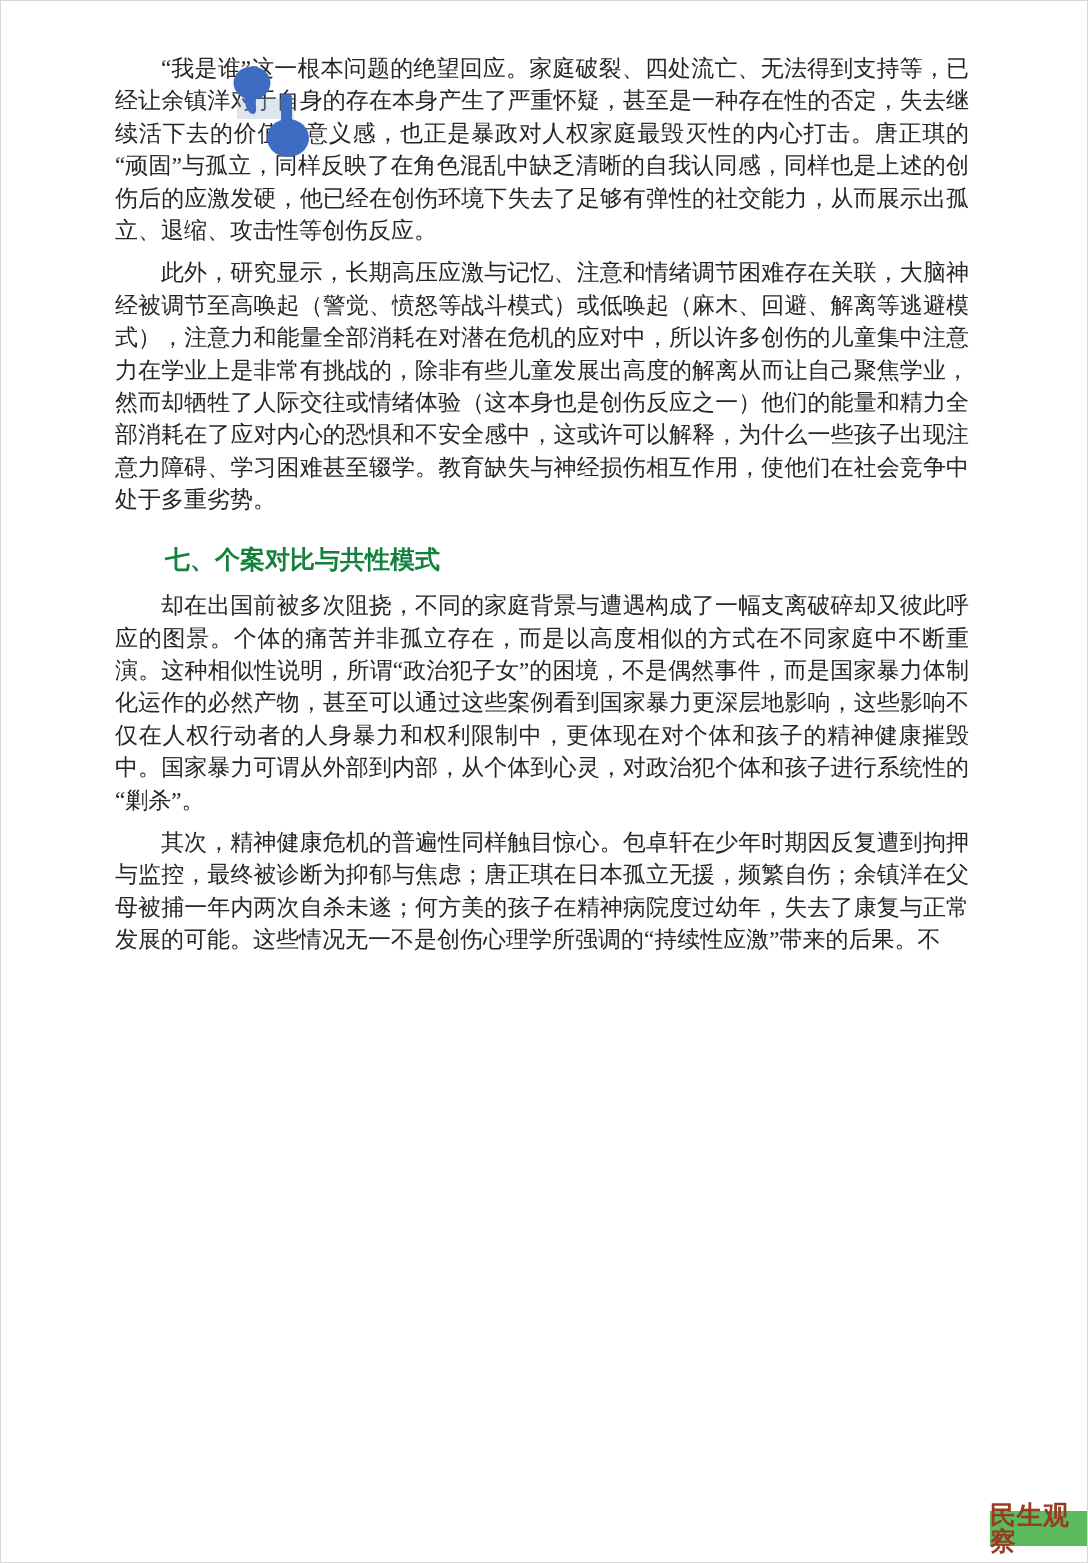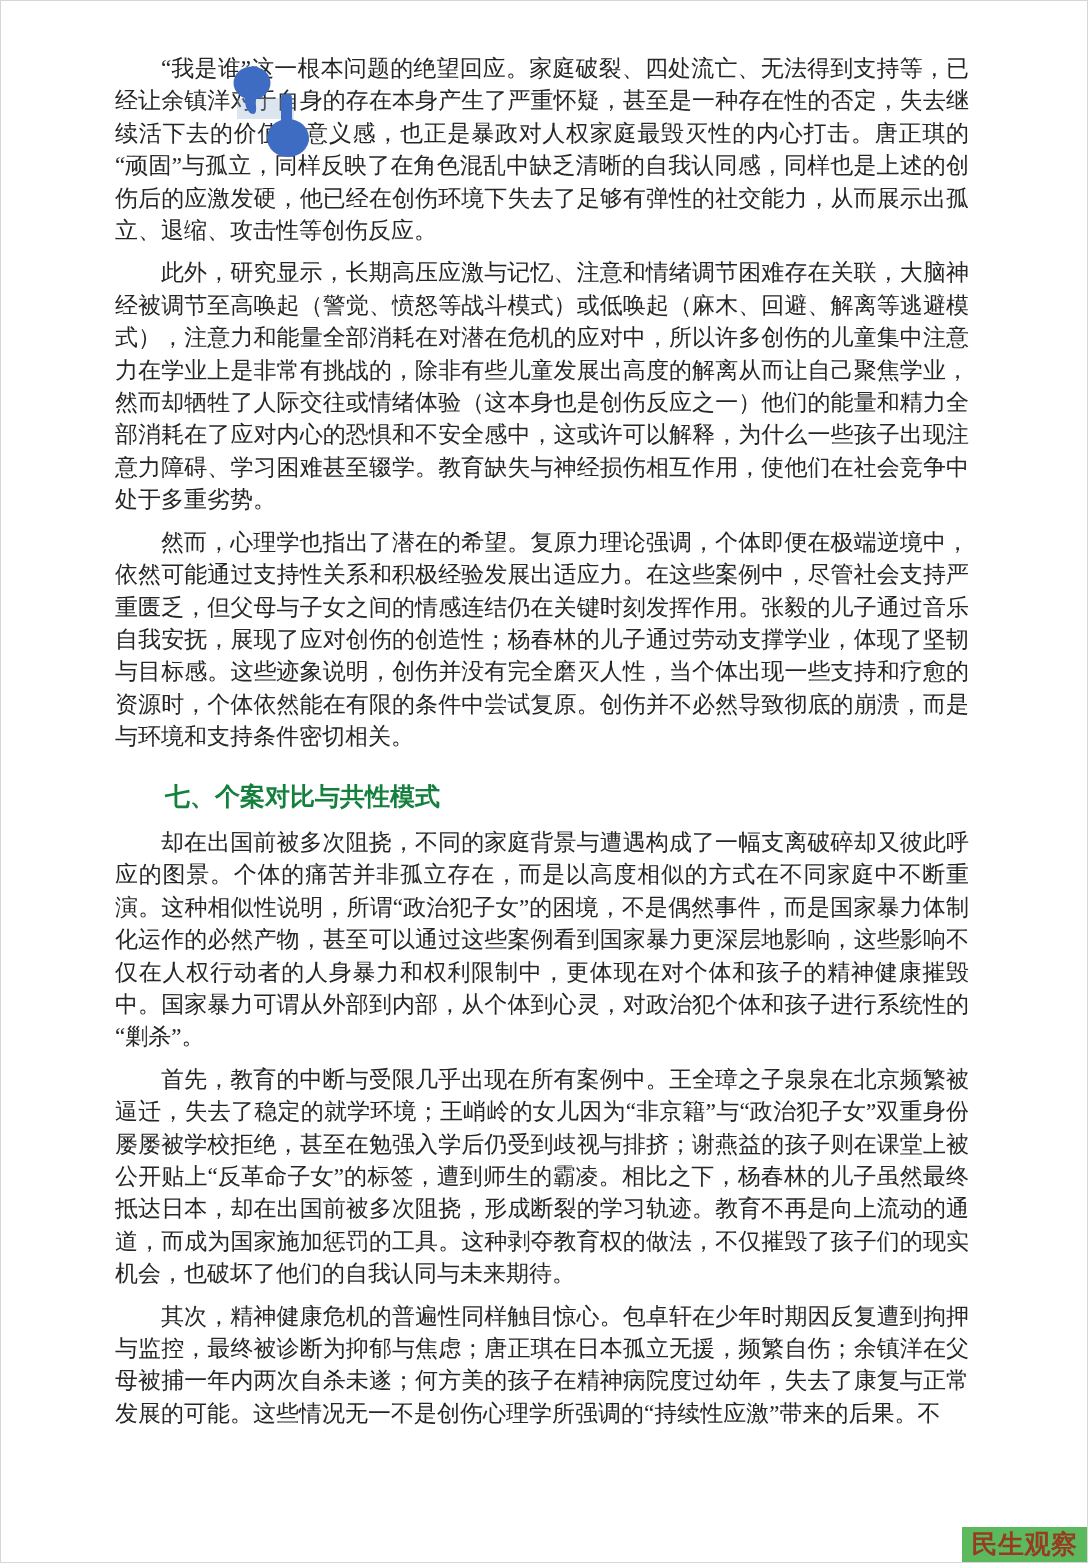--- a/index.html
+++ b/index.html
@@ -43,45 +43,43 @@
     position: absolute;
     left: 0;
     top: 0;
     width: 1088px;
     height: 1563px;
     pointer-events: none;
   }
   .watermark-badge {
     position: absolute;
     right: 0;
-    bottom: 0;
-    width: 125px;
+    bottom: 16px;
+    width: 97px;
     height: 35px;
     display: flex;
     align-items: center;
     justify-content: center;
     font-family: "Liberation Serif", "DejaVu Serif", serif;
     font-weight: bold;
     font-size: 26px;
     letter-spacing: 0.5px;
     line-height: 1;
   }
 </style>
 </head>
 <body>
 
 <div class="page">
 
   <div class="content">
     <p>“我是谁”这一根本问题的绝望回应。家庭破裂、四处流亡、无法得到支持等，已经让余镇洋对于自身的存在本身产生了严重怀疑，甚至是一种存在性的否定，失去继续活下去的价值和意义感，也正是暴政对人权家庭最毁灭性的内心打击。唐正琪的“顽固”与孤立，同样反映了在角色混乱中缺乏清晰的自我认同感，同样也是上述的创伤后的应激发硬，他已经在创伤环境下失去了足够有弹性的社交能力，从而展示出孤立、退缩、攻击性等创伤反应。</p>
     <p>此外，研究显示，长期高压应激与记忆、注意和情绪调节困难存在关联，大脑神经被调节至高唤起（警觉、愤怒等战斗模式）或低唤起（麻木、回避、解离等逃避模式），注意力和能量全部消耗在对潜在危机的应对中，所以许多创伤的儿童集中注意力在学业上是非常有挑战的，除非有些儿童发展出高度的解离从而让自己聚焦学业，然而却牺牲了人际交往或情绪体验（这本身也是创伤反应之一）他们的能量和精力全部消耗在了应对内心的恐惧和不安全感中，这或许可以解释，为什么一些孩子出现注意力障碍、学习困难甚至辍学。教育缺失与神经损伤相互作用，使他们在社会竞争中处于多重劣势。</p>
-    <p>然而，心理学也指出了潜在的希望。复原力理论强调，个体即便在极端逆境中，依然可能通过支持性关系和积极经验发展出适应力。在这些案例中，尽管社会支持严重匮乏，但父母与子女之间的情感连结仍在关键时刻发挥作用。张毅的儿子通过音乐自我安抚，展现了应对创伤的创造性；杨春林的儿子通过劳动支撑学业，体现了坚韧与目标感。这些迹象说明，创伤并没有完全磨灭人性，当个体出现一些支持和疗愈的资源时，个体依然能在有限的条件中尝试复原。创伤并不必然导致彻底的崩溃，而是与环境和支持条件密切相关。</p>
     <h2 class="section-heading">七、个案对比与共性模式</h2>
     <p>却在出国前被多次阻挠，不同的家庭背景与遭遇构成了一幅支离破碎却又彼此呼应的图景。个体的痛苦并非孤立存在，而是以高度相似的方式在不同家庭中不断重演。这种相似性说明，所谓“政治犯子女”的困境，不是偶然事件，而是国家暴力体制化运作的必然产物，甚至可以通过这些案例看到国家暴力更深层地影响，这些影响不仅在人权行动者的人身暴力和权利限制中，更体现在对个体和孩子的精神健康摧毁中。国家暴力可谓从外部到内部，从个体到心灵，对政治犯个体和孩子进行系统性的“剿杀”。</p>
-    <p>首先，教育的中断与受限几乎出现在所有案例中。王全璋之子泉泉在北京频繁被逼迁，失去了稳定的就学环境；王峭岭的女儿因为“非京籍”与“政治犯子女”双重身份屡屡被学校拒绝，甚至在勉强入学后仍受到歧视与排挤；谢燕益的孩子则在课堂上被公开贴上“反革命子女”的标签，遭到师生的霸凌。相比之下，杨春林的儿子虽然最终抵达日本，却在出国前被多次阻挠，形成断裂的学习轨迹。教育不再是向上流动的通道，而成为国家施加惩罚的工具。这种剥夺教育权的做法，不仅摧毁了孩子们的现实机会，也破坏了他们的自我认同与未来期待。</p>
     <p>其次，精神健康危机的普遍性同样触目惊心。包卓轩在少年时期因反复遭到拘押与监控，最终被诊断为抑郁与焦虑；唐正琪在日本孤立无援，频繁自伤；余镇洋在父母被捕一年内两次自杀未遂；何方美的孩子在精神病院度过幼年，失去了康复与正常发展的可能。这些情况无一不是创伤心理学所强调的“持续性应激”带来的后果。不</p>
 
   </div>
 
   <svg class="annotation-overlay" viewBox="0 0 1088 1563" xmlns="http://www.w3.org/2000/svg" aria-hidden="true">
 
     <rect x="236" y="97" width="57" height="21" fill-opacity="0.35" style="fill: rgb(159, 180, 212);"></rect>
 
     <g style="fill: rgb(62, 108, 195);">
       <ellipse cx="251" cy="82" rx="18.5" ry="16.5"></ellipse>

